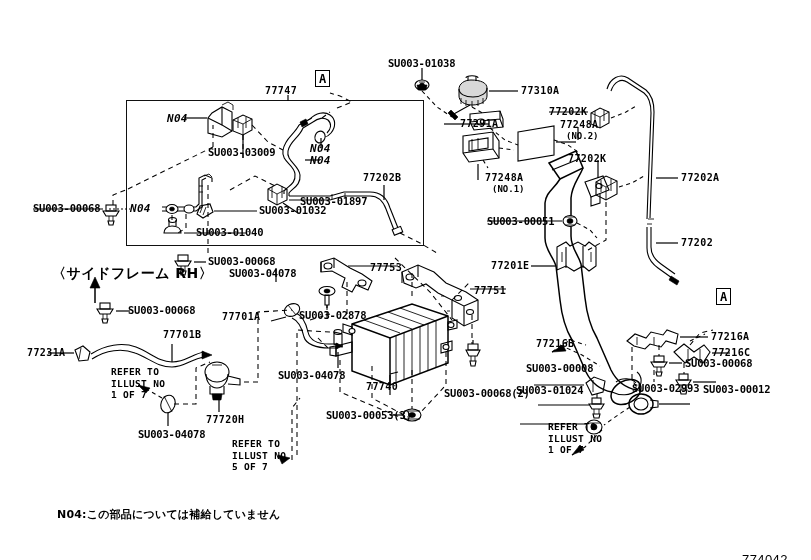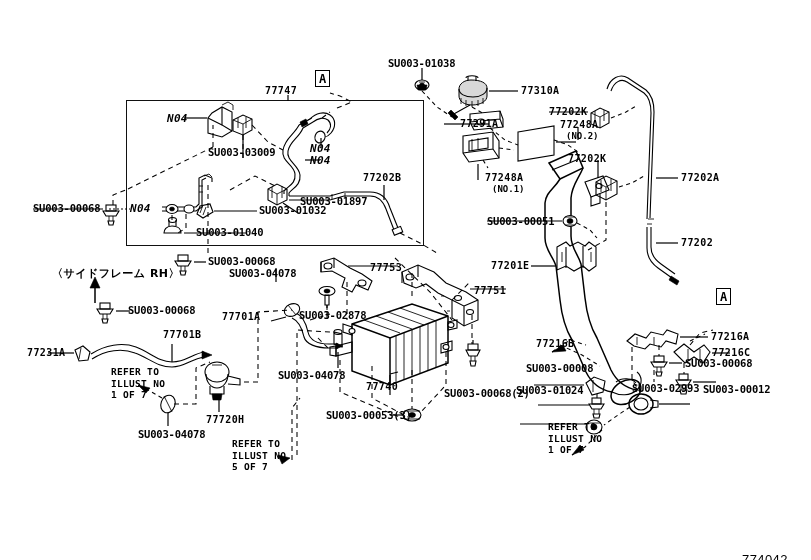--- a/index.html
+++ b/index.html
@@ -26,21 +26,21 @@
     line-height:11px;
   }
   .lbl.part{font-size:10px;letter-spacing:0.4px;}
   .lbl.sub{font-size:9px;font-weight:bold;letter-spacing:0px;}
   .lbl.n04{font-size:11px;letter-spacing:0.3px;font-style:italic;}
   .lbl.refer{
     font-size:9.5px;font-weight:bold;line-height:11.5px;letter-spacing:0.3px;
   }
   .lbl.jp{
     font-family:"DejaVu Sans","Liberation Sans",sans-serif;
-    font-size:11px;font-weight:bold;letter-spacing:0.5px;
+    font-size:14px;font-weight:bold;letter-spacing:0.5px;
   }
   .lbl.foot{
     font-family:"DejaVu Sans","Liberation Sans",sans-serif;
     font-size:11px;font-weight:bold;letter-spacing:0.2px;
   }
   .lbl.dno{
     font-family:Liberation Sans, sans-serif;
     font-size:13px;font-weight:normal;letter-spacing:0.4px;margin-top:21px;
   }
   
@@ -619,15 +619,16 @@
   <div class="lbl refer" style="left:232px;top:438px;">REFER TO
 ILLUST NO
 5 OF 7</div>
   <div class="lbl refer" style="left:548px;top:421px;">REFER TO
 ILLUST NO
 1 OF 7</div>
 
   <div class="refbox" style="left:315px;top:70px;">A</div>
   <div class="refbox" style="left:716px;top:288px;">A</div>
 
+  <div class="lbl foot" style="left:57px;top:509px;">N04:この部品については補給していません</div>
   <div class="lbl dno" style="left:742px;top:533px;">774042</div>
 
 </div>
 
 </body></html>

